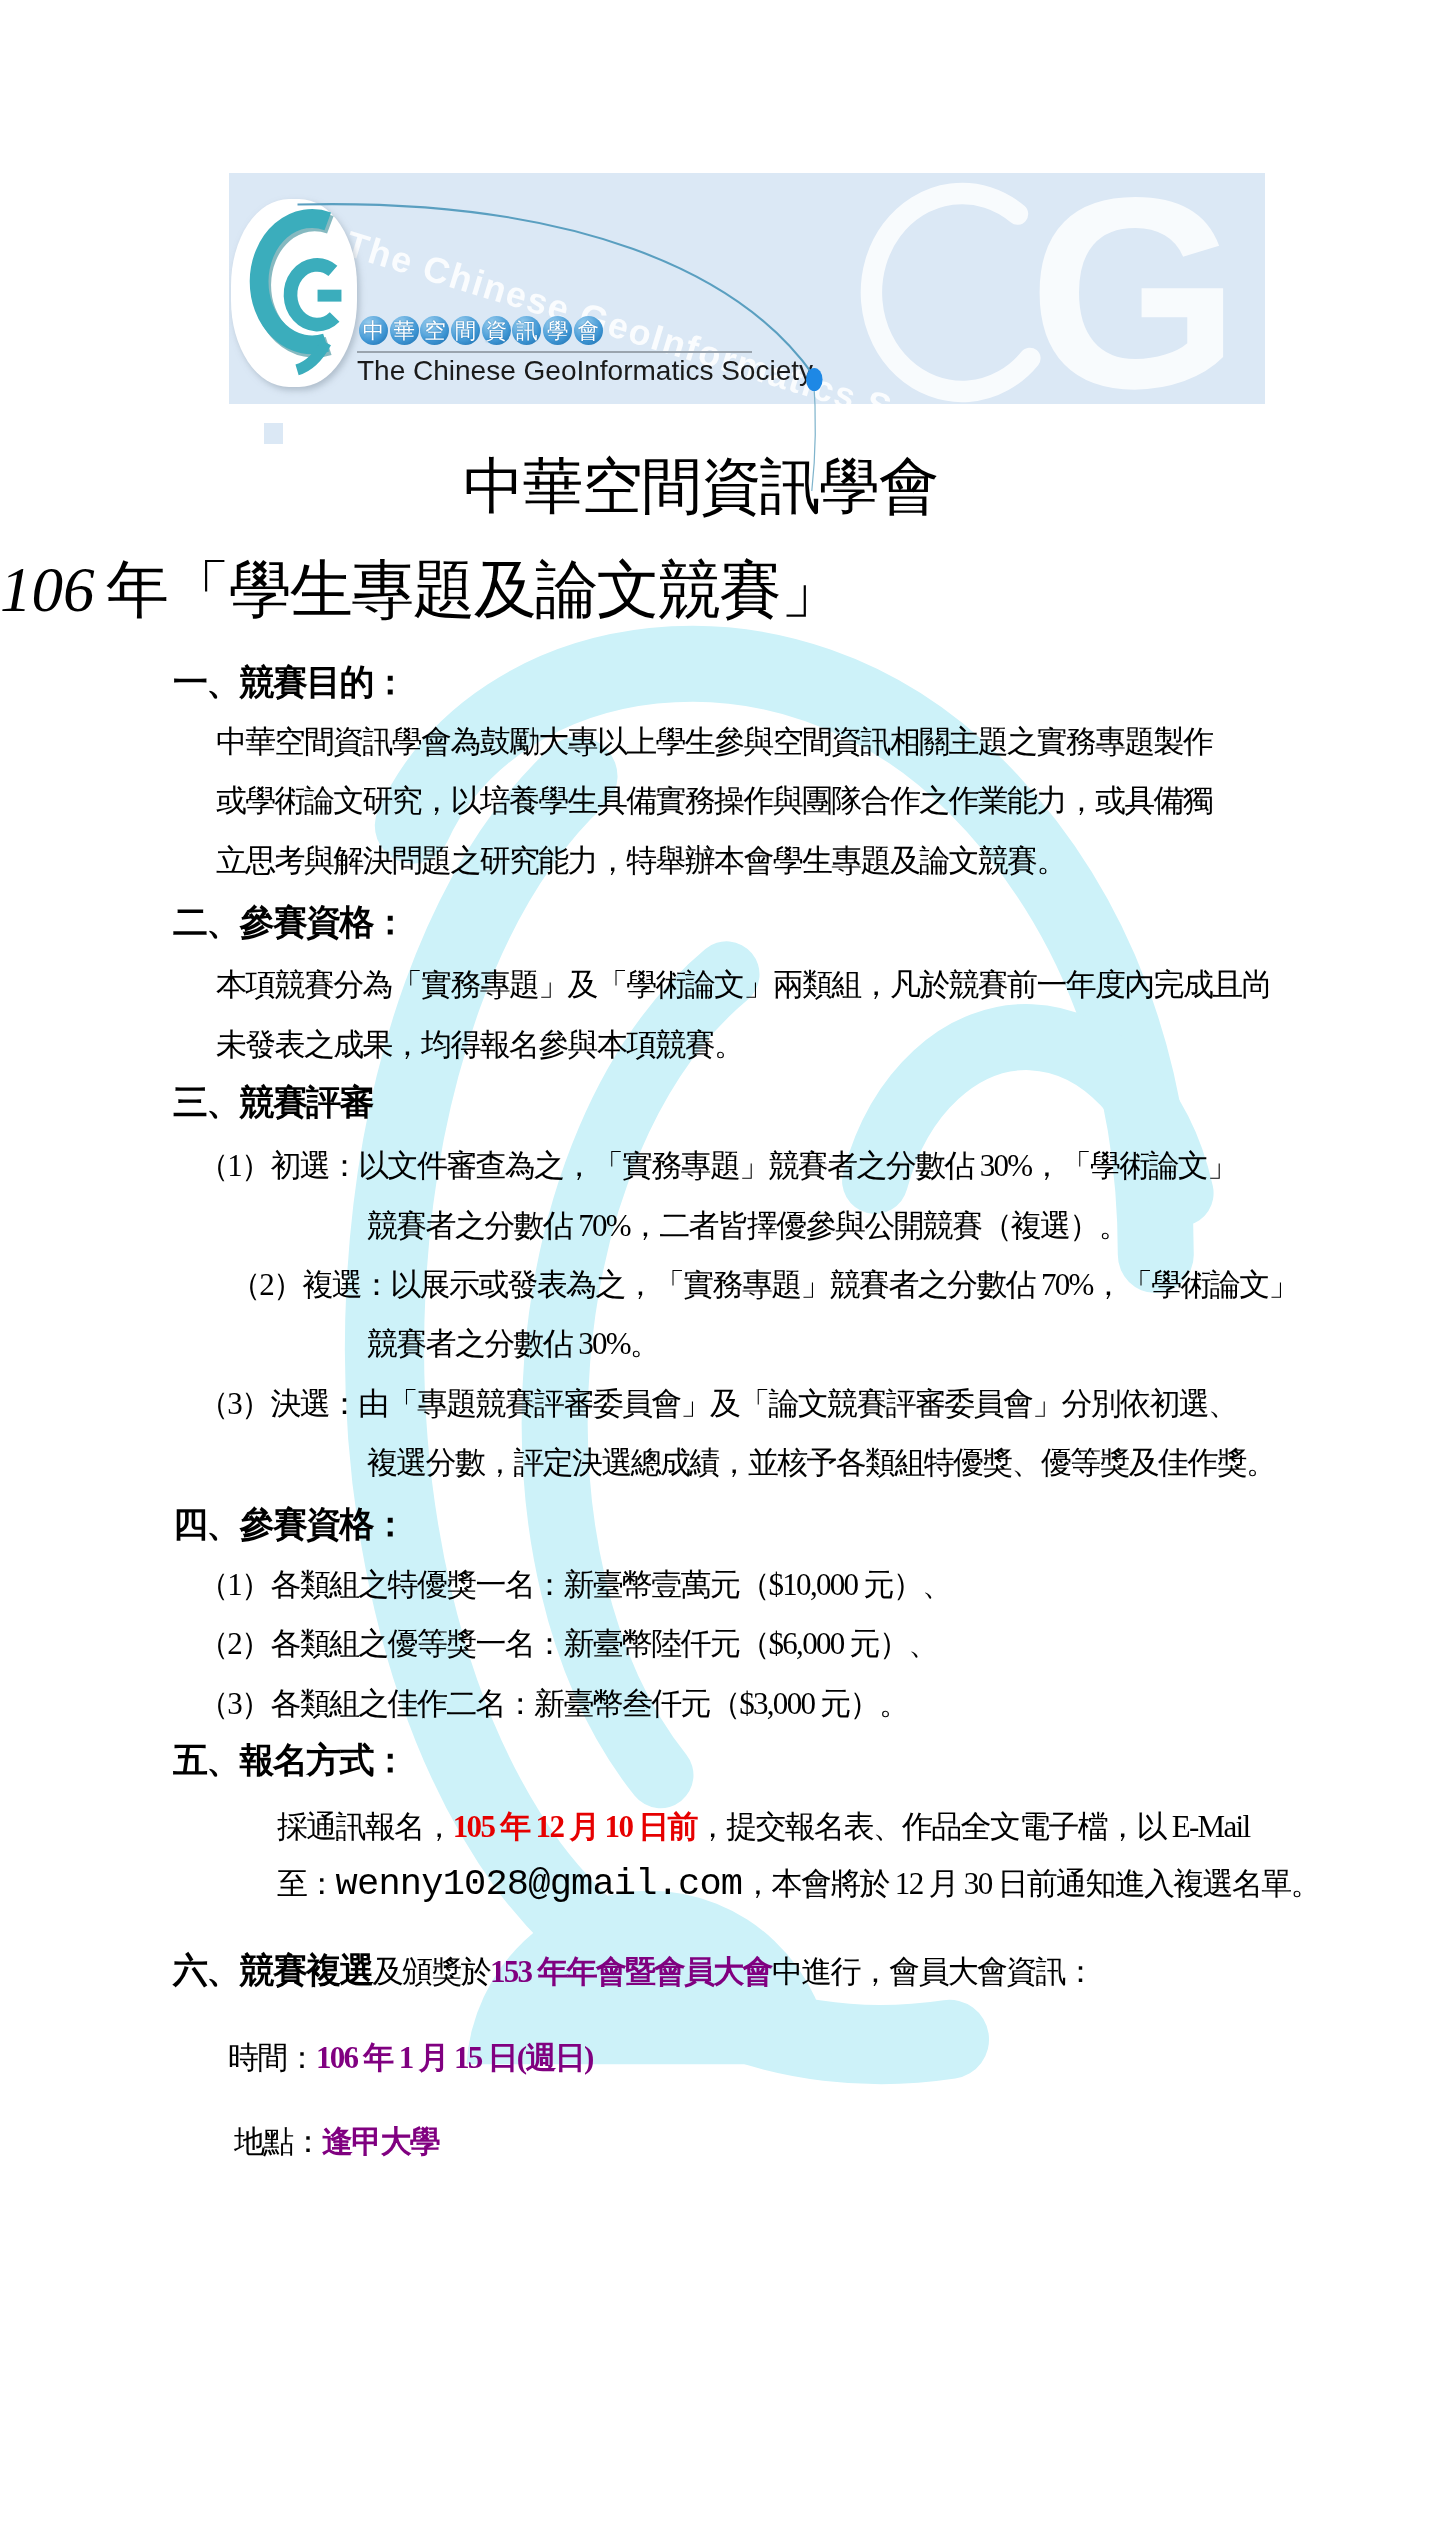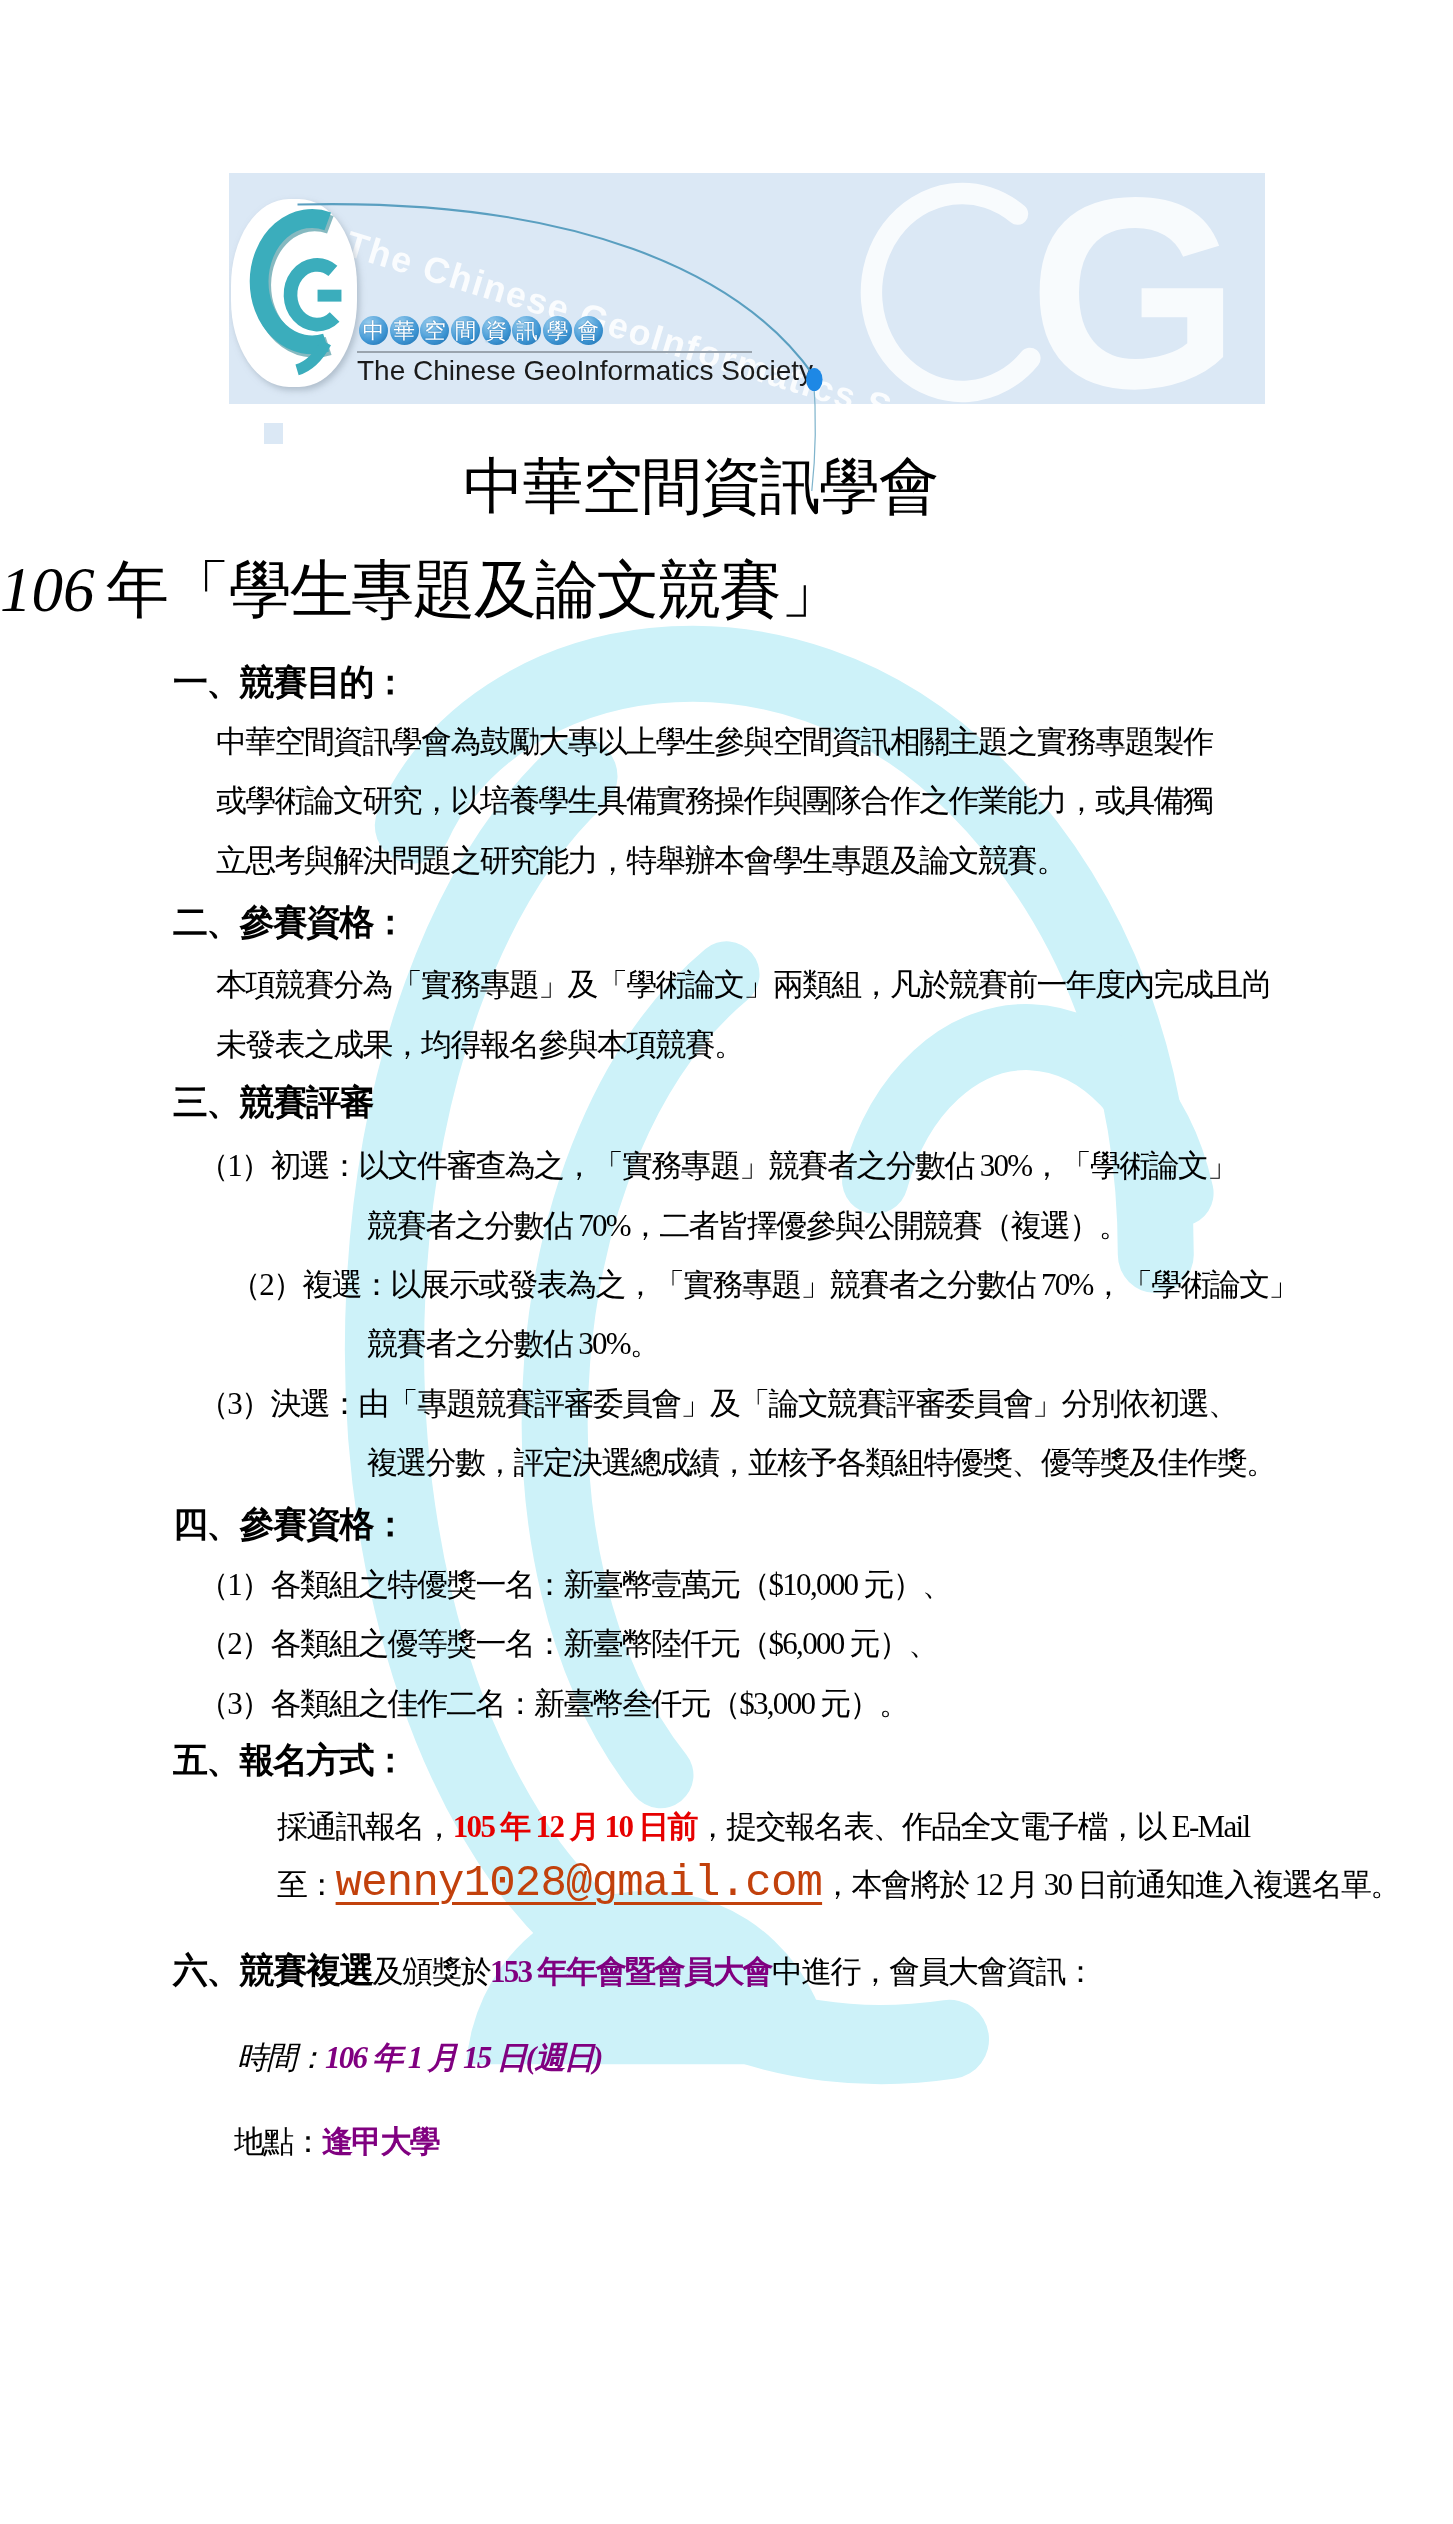--- a/index.html
+++ b/index.html
@@ -36,22 +36,22 @@
          font-size:61px;letter-spacing:-1.7px;color:#000;line-height:79px;white-space:nowrap;}
   .subtitle{position:absolute;left:0;top:547px;width:1453px;text-align:left;
          font-size:63px;letter-spacing:-1.7px;color:#000;line-height:86px;white-space:nowrap;}
   .subtitle .num{font-style:italic;letter-spacing:0;margin-right:11.6px;}
   
   .line{position:absolute;height:59px;line-height:59px;white-space:nowrap;
         font-size:31px;letter-spacing:-1.7px;color:#000;}
   .r-h{font-weight:bold;font-size:35px;text-align:right;}
   .r-red{font-weight:bold;color:#e60000;}
   .r-purple{font-weight:bold;color:#800080;}
-  .r-link{font-family:"Liberation Mono",monospace;font-size:44px;color:#c2410c;
-          letter-spacing:-0.8px;text-decoration:underline;text-decoration-thickness:2.5px;
+  .r-link{font-family:"Liberation Mono",monospace;font-size:37px;color:#000000;
+          letter-spacing:-0.8px;text-decoration-thickness:2.5px;
           text-underline-offset:7.4px;}
 </style>
 </head>
 <body>
 
 <div class="page">
 
   <svg class="wm-svg" width="1453" height="2525" viewBox="0 0 1760 3058">
     <g fill="none" stroke="#cdf2f9" stroke-linecap="round">
       <path d="M 500,1000 C 600,780 950,720 1180,950 C 1330,1100 1400,1300 1400,1520" stroke-width="92"></path>
@@ -116,18 +116,18 @@
       <div class="line" style="left: 198px; top: 1374px;"><span>（3）決選：由「專題競賽評審委員會」及「論文競賽評審委員會」分別依初選、</span></div>
       <div class="line" style="left: 367px; top: 1433px;"><span>複選分數，評定決選總成績，並核予各類組特優獎、優等獎及佳作獎。</span></div>
       <div class="line" style="left: 173px; top: 1495px;"><span class="r-h">四、參賽資格：</span></div>
       <div class="line" style="left: 198px; top: 1555px;"><span>（1）各類組之特優獎一名：新臺幣壹萬元（$10,000 元）、</span></div>
       <div class="line" style="left: 198px; top: 1614px;"><span>（2）各類組之優等獎一名：新臺幣陸仟元（$6,000 元）、</span></div>
       <div class="line" style="left: 198px; top: 1674px;"><span>（3）各類組之佳作二名：新臺幣叁仟元（$3,000 元）。</span></div>
       <div class="line" style="left: 173px; top: 1731px;"><span class="r-h">五、報名方式：</span></div>
       <div class="line" style="left: 277px; top: 1797px;"><span>採通訊報名，</span><span class="r-red">105 年 12 月 10 日前</span><span>，提交報名表、作品全文電子檔，以 E-Mail</span></div>
       <div class="line" style="left: 277px; top: 1854px;"><span>至：</span><span class="r-link">wenny1028@gmail.com</span><span>，本會將於 12 月 30 日前通知進入複選名單。</span></div>
       <div class="line" style="left: 173px; top: 1941px;"><span class="r-h">六、競賽複選</span><span>及頒獎於</span><span class="r-purple">153 年年會暨會員大會</span><span>中進行，會員大會資訊：</span></div>
-      <div class="line" style="left: 237px; top: 2028px; font-style: italic;"><span>時間：</span><span class="r-purple">106 年 1 月 15 日(週日)</span></div>
+      <div class="line" style="left: 228px; top: 2028px;"><span>時間：</span><span class="r-purple">106 年 1 月 15 日(週日)</span></div>
       <div class="line" style="left: 234px; top: 2112px;"><span>地點：</span><span class="r-purple">逢甲大學</span></div>
     </div>
 
 </div>
 
 
 </body></html>

